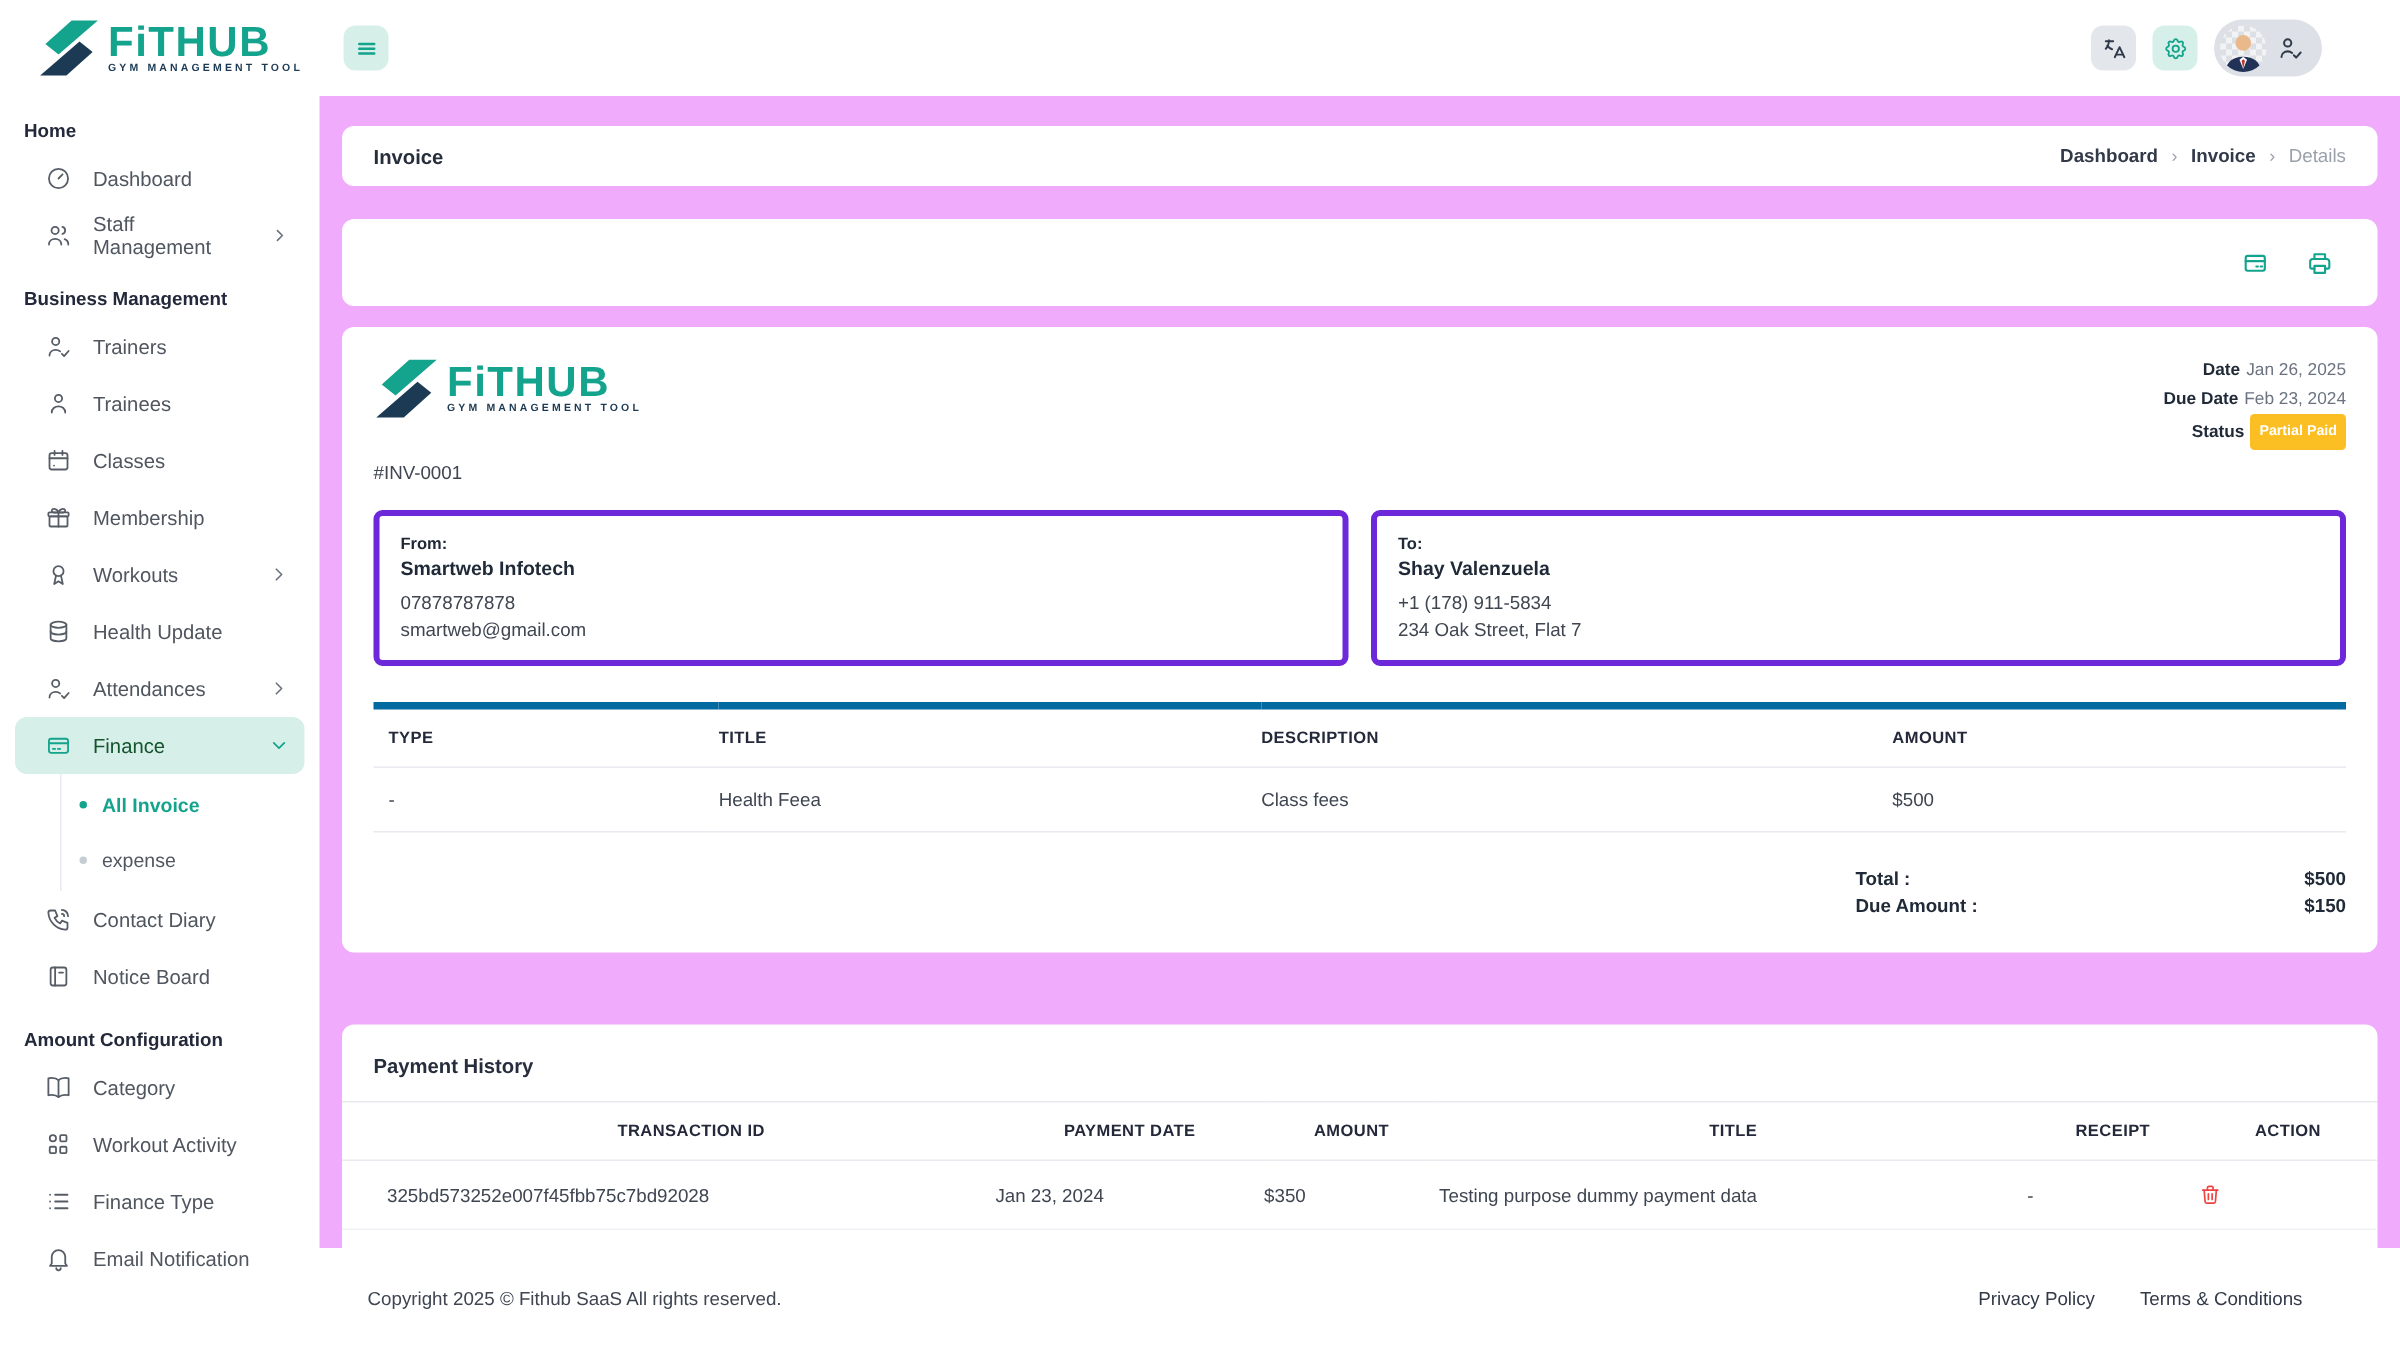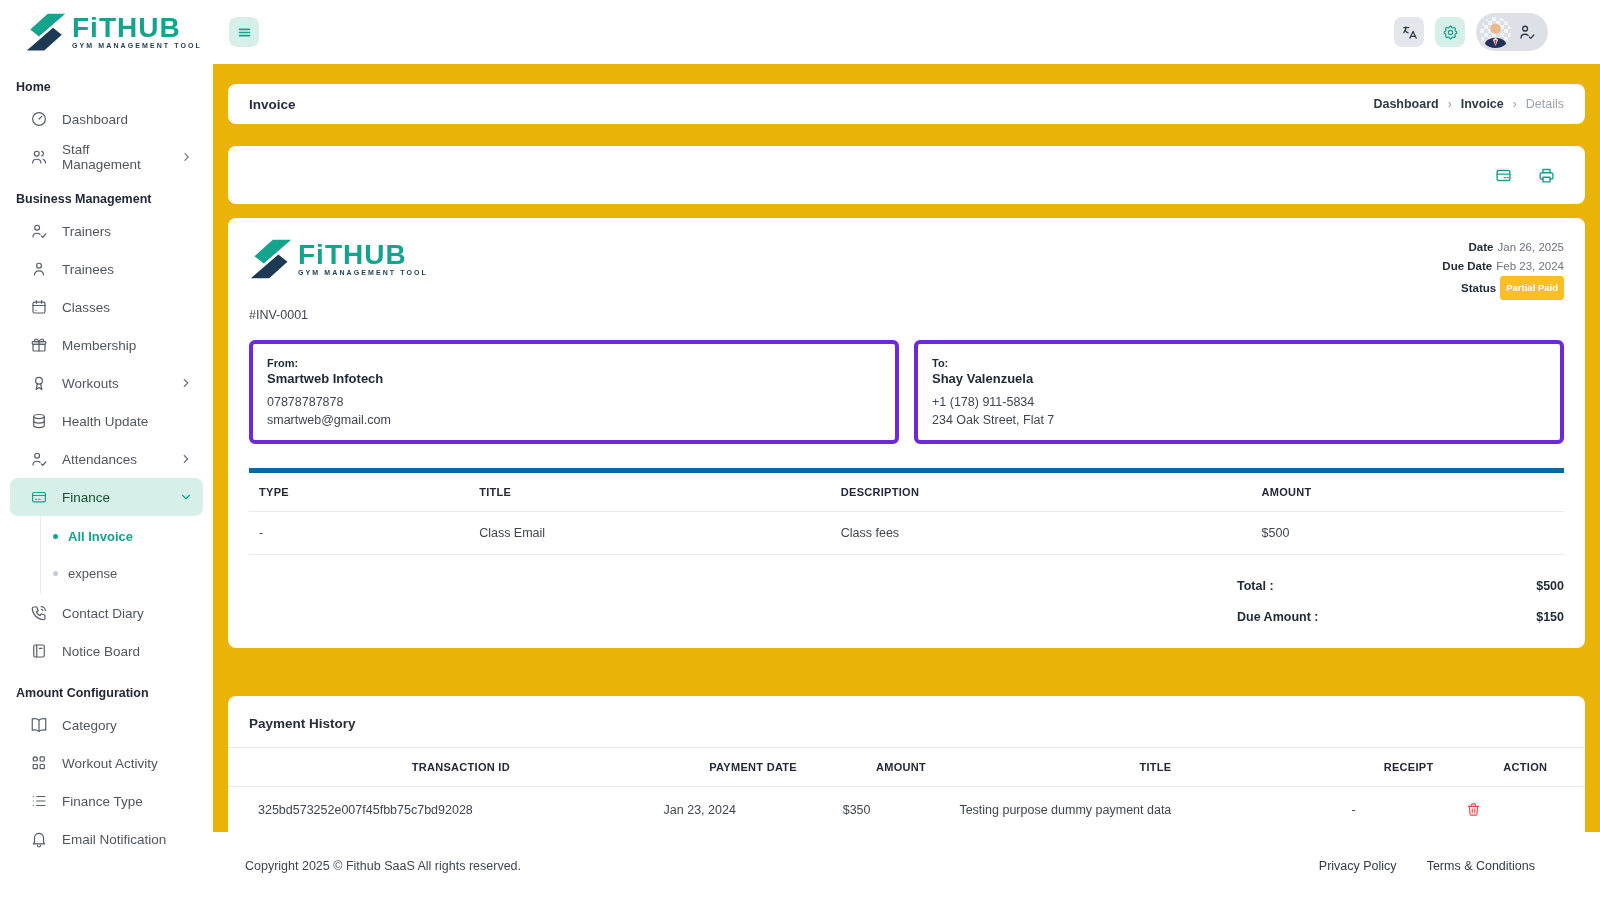--- a/index.html
+++ b/index.html
@@ -30,21 +30,21 @@
   .content { flex:1; display:flex; flex-direction:column; min-width:0; }
   .topbar { height:64px; background:#fff; display:flex; align-items:center; justify-content:space-between; padding:0 52px 0 16px; }
   .icon-btn { width:30px; height:30px; border-radius:8px; display:flex; align-items:center; justify-content:center; cursor:pointer; border:none; }
   .icon-btn.mint { background:#d6efe9; color:#14a38c; }
   .icon-btn.gray { background:#e3e7ec; color:#2f3a4a; }
   .topbar-right { display:flex; align-items:center; gap:11px; }
   .profile-pill { height:38px; border-radius:19px; background:#dde1e7; display:flex; align-items:center; gap:7px; padding:0 12px 0 4px; cursor:pointer; }
   .avatar { width:31px; height:31px; border-radius:50%; overflow:hidden; background:repeating-conic-gradient(#f2f3f5 0% 25%, #dcdfe3 0% 50%) 0 0/8px 8px; }
   .pill-usr { width:18px; height:18px; color:#2f3a4a; }
 
-  .main { flex:1; background:#eab308; padding:20px 15px 0 15px; overflow:hidden; }
+  .main { flex:1; background:#f0abfc; padding:20px 15px 0 15px; overflow:hidden; }
   .card { background:#fff; border-radius:8px; }
 
   
   .page-head { height:40px; display:flex; align-items:center; justify-content:space-between; padding:0 21px; margin-bottom:22px; }
   .page-title { font-size:13.5px; font-weight:bold; color:#262d3d; }
   .breadcrumb { display:flex; align-items:center; font-size:12.5px; }
   .crumb { color:#323a49; font-weight:600; cursor:pointer; }
   .crumb-sep { color:#9aa1ab; margin:0 9px; font-size:12px; }
   .crumb.muted { color:#9aa1ab; font-weight:400; cursor:default; }
 
@@ -66,21 +66,21 @@
   .box-line { font-size:12.5px; color:#3f4652; }
   .box-line.first { margin-top:9px; }
   .box-line + .box-line { margin-top:4px; }
 
   table { border-collapse:collapse; width:100%; }
   .items-table { margin-top:24px; }
   .items-table th { text-align:left; font-size:11px; font-weight:bold; color:#23293a; letter-spacing:.3px; padding:13px 0; border-top:5px solid #0369a1; border-bottom:1px solid #e8eaef; }
   .items-table td { font-size:12.5px; color:#3f4652; padding:14px 0; border-bottom:1px solid #e8eaef; }
   .items-table th:first-child, .items-table td:first-child { padding-left:10px; }
 
-  .totals { margin-top:24px; display:flex; flex-direction:column; align-items:flex-end; gap:17px; }
+  .totals { margin-top:24px; display:flex; flex-direction:column; align-items:flex-end; gap:4px; }
   .tot-row { width:327px; display:flex; justify-content:space-between; font-size:12.5px; font-weight:bold; color:#1f2937; }
 
   
   .ph-card { padding-bottom:42px; }
   .ph-title { padding:20px 21px 16px 21px; font-size:13.5px; font-weight:bold; color:#262d3d;margin-top:48px; }
   .ph-table th { text-align:center; font-size:11px; font-weight:bold; color:#23293a; letter-spacing:.3px; padding:13px 0; border-top:1px solid #e8eaef; border-bottom:1px solid #e8eaef; }
   .ph-table td { font-size:12.5px; color:#3f4652; padding:15px 0; border-bottom:1px solid #f0f1f5; }
   .ph-table th:first-child, .ph-table td:first-child { padding-left:30px; }
   .trash { width:15px; height:15px; color:#ef4444; cursor:pointer; }
 
@@ -374,21 +374,21 @@
           <tr>
             <th style="width:17.5%">TYPE</th>
             <th style="width:27.5%">TITLE</th>
             <th style="width:32%">DESCRIPTION</th>
             <th style="width:23%">AMOUNT</th>
           </tr>
         </thead>
         <tbody>
           <tr>
             <td>-</td>
-            <td>Class Email</td>
+            <td>Health Feea</td>
             <td>Class fees</td>
             <td>$500</td>
           </tr>
         </tbody>
       </table>
 
       <div class="totals">
         <div class="tot-row">
           <span>Total :</span>
           <span>$500</span>

